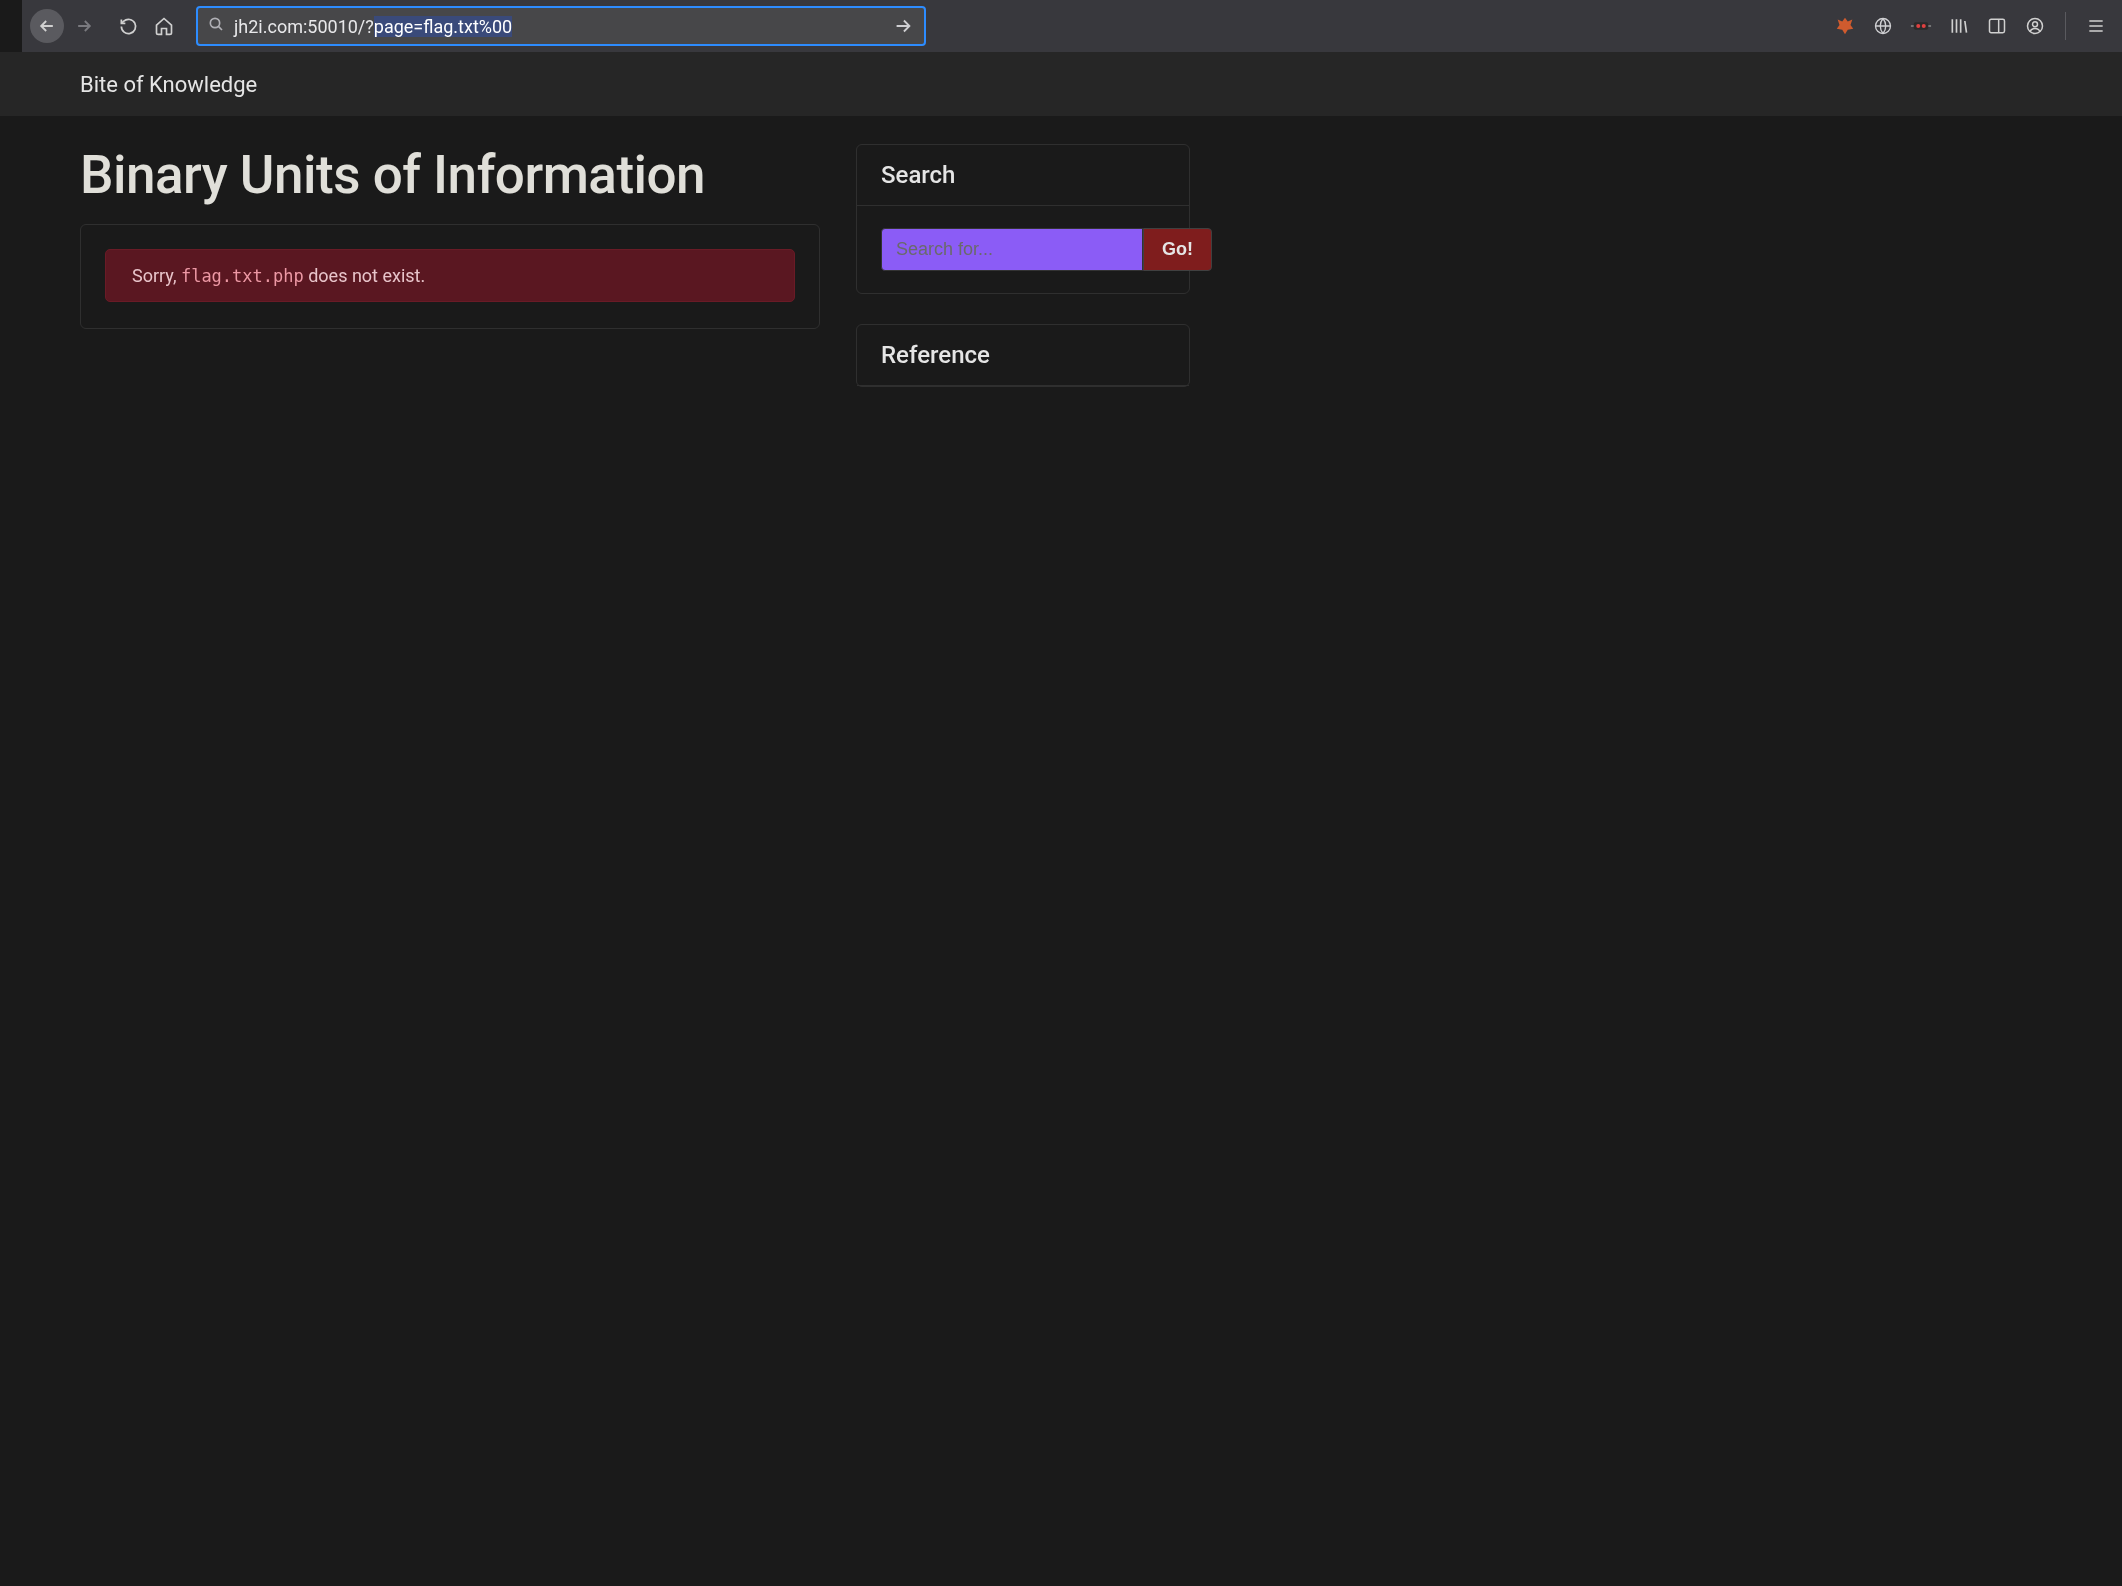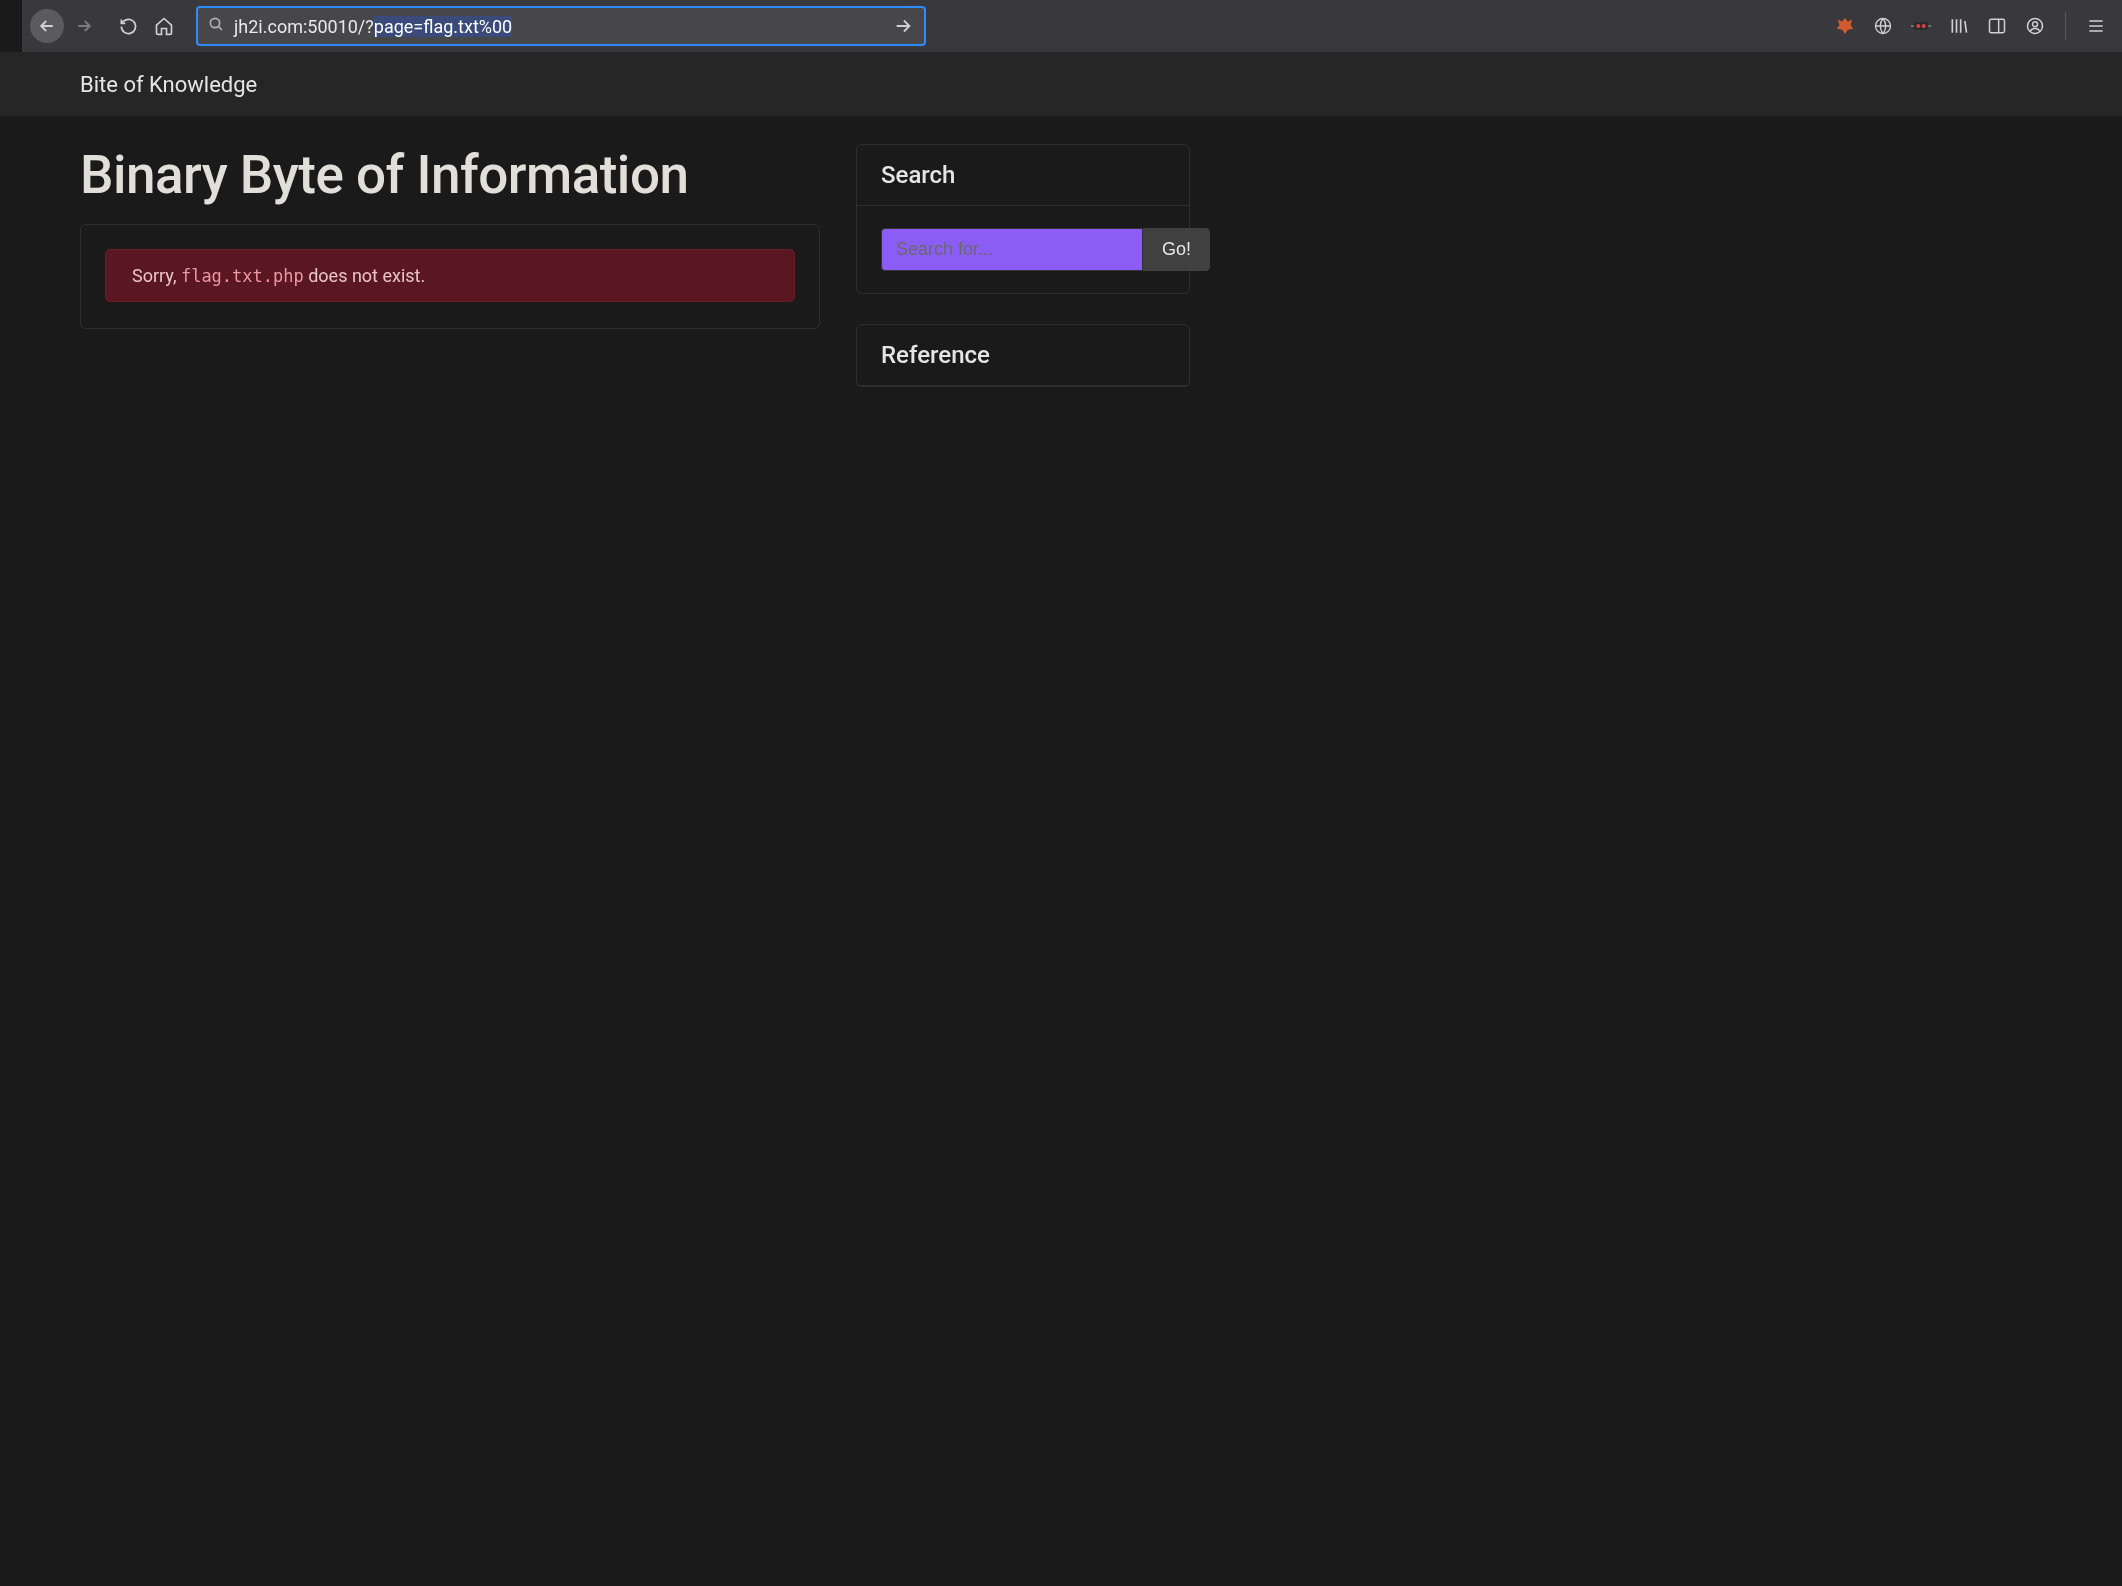--- a/index.html
+++ b/index.html
@@ -150,27 +150,28 @@
       background: #8b5cf6;
       border: 1px solid #333;
       border-radius: 4px 0 0 4px;
       padding: 10px 14px;
       color: #e5e5e5;
       font-size: 18px;
       outline: none;
     }
     .search-input::placeholder { color: #6a6a6a; }
     .search-btn {
-      background: #404040;
+      background: #7f1d1d;
       border: 1px solid #404040;
       border-radius: 0 4px 4px 0;
       padding: 0 18px;
       color: #e5e5e5;
       font-size: 18px;
       cursor: pointer;
+      font-weight: bold;
     }
     .ref-list { list-style: none; }
     .ref-list li { margin-bottom: 4px; }
     .ref-list a {
       color: #2d8cff;
       text-decoration: none;
       font-size: 19px;
       line-height: 1.55;
     }
   </style>
@@ -265,21 +266,21 @@
   </div>
 </div>
 
 <div class="page">
   <div class="navbar">
     <a class="brand">Bite of Knowledge</a>
   </div>
 
   <div class="container">
     <div class="main">
-      <h1 class="heading">Binary Byte of Information</h1>
+      <h1 class="heading">Binary Units of Information</h1>
       <div class="card">
         <div class="alert">
           <span>Sorry, </span><code>flag.txt.php</code><span> does not exist.</span>
         </div>
       </div>
     </div>
 
     <div class="sidebar">
       <div class="widget">
         <div class="widget-header">Search</div>

